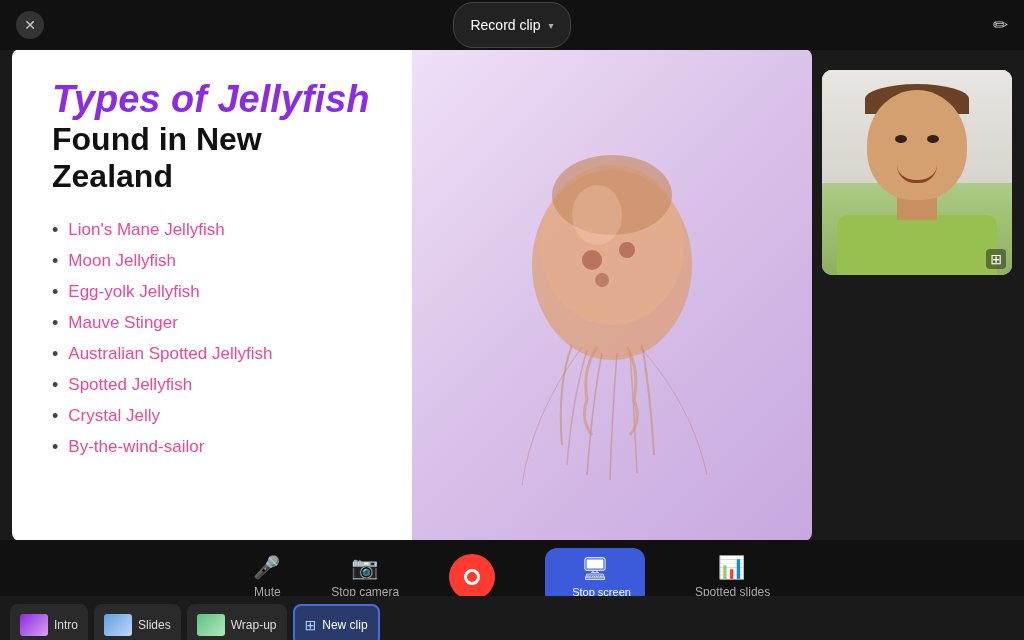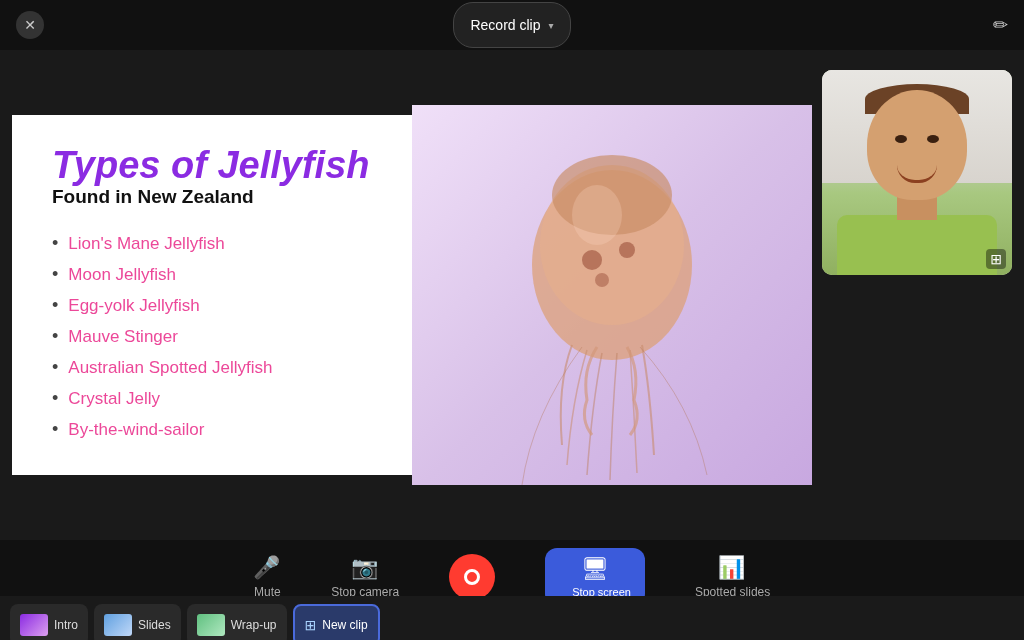--- a/index.html
+++ b/index.html
@@ -71,41 +71,40 @@
     }
 
     
     #slide-container {
       width: 800px;
       height: 492px;
       border-radius: 8px;
       overflow: hidden;
       display: flex;
       flex-shrink: 0;
-      align-items: center;
     }
 
     #slide-left {
       width: 400px;
       background: #fff;
       padding: 30px 40px;
       display: flex;
       flex-direction: column;
       justify-content: flex-start;
     }
 
     #slide-title-types {
       font-size: 38px;
       font-weight: 800;
       color: #8b2be2;
       line-height: 1.1;
       font-style: italic;
     }
     #slide-title-found {
-      font-size: 19px;
+      font-size: 32px;
       font-weight: 700;
       color: #111;
       margin-bottom: 20px;
     }
 
     #slide-list {
       list-style: none;
       padding: 0;
     }
     #slide-list li {
@@ -397,20 +396,21 @@
   <div id="slide-container">
     <div id="slide-left">
       <div id="slide-title-types">Types of Jellyfish</div>
       <div id="slide-title-found">Found in New Zealand</div>
       <ul id="slide-list">
       <li>Lion's Mane Jellyfish</li>
           <li>Moon Jellyfish</li>
           <li>Egg-yolk Jellyfish</li>
           <li>Mauve Stinger</li>
           <li>Australian Spotted Jellyfish</li>
+          <li>Spotted Jellyfish</li>
           <li>Crystal Jelly</li>
           <li>By-the-wind-sailor</li>
         </ul>
     </div>
     <div id="slide-right">
       <div id="jellyfish-area">
         <svg id="jellyfish-svg" viewBox="0 0 280 380" xmlns="http://www.w3.org/2000/svg">
 
           <ellipse cx="140" cy="160" rx="80" ry="95" fill="rgba(220,160,120,0.75)"></ellipse>
           <ellipse cx="140" cy="140" rx="72" ry="80" fill="rgba(230,175,140,0.6)"></ellipse>

